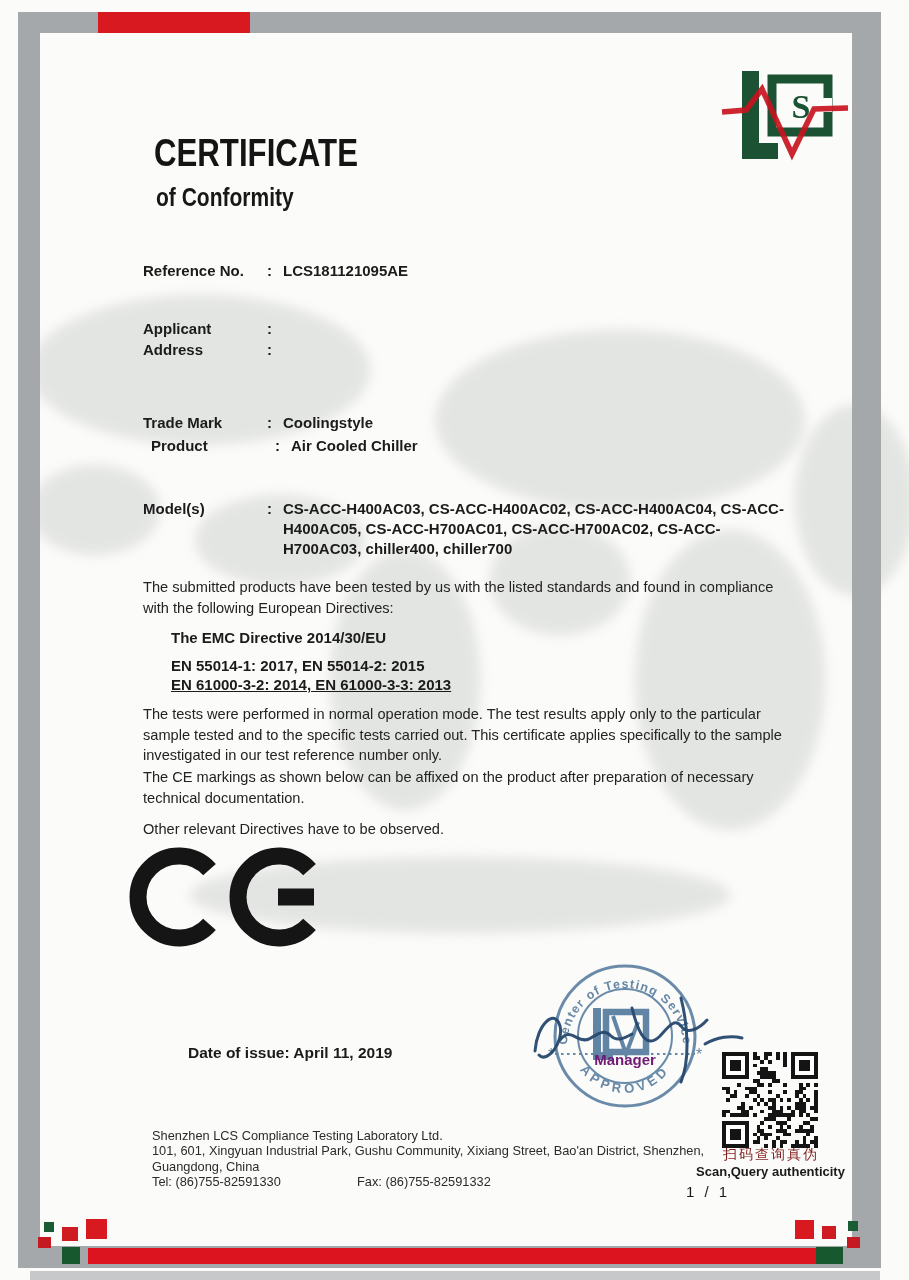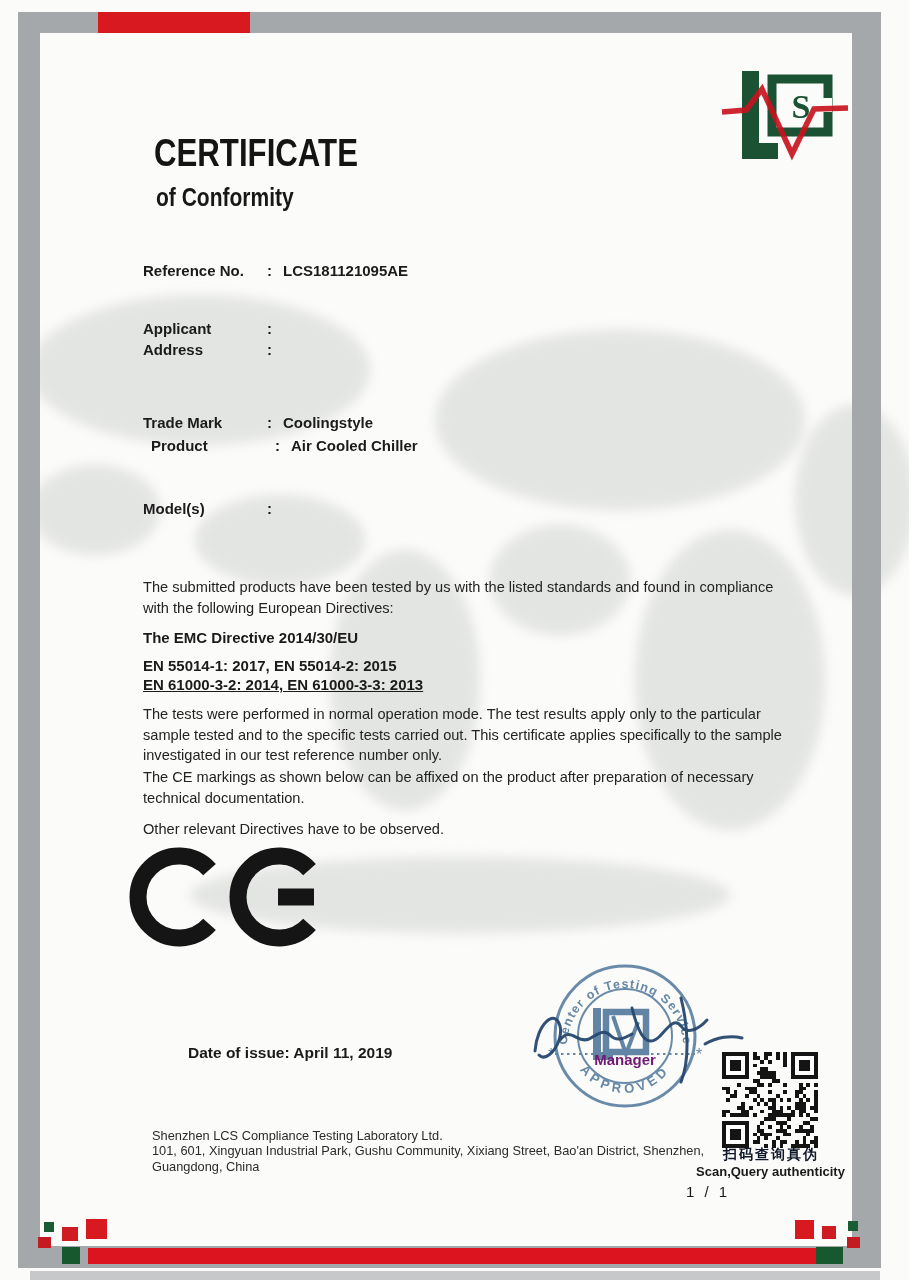--- a/index.html
+++ b/index.html
@@ -28,42 +28,42 @@
     position:absolute;left:143px;display:grid;
     grid-template-columns:124px 16px 512px;
     font-size:15px;font-weight:bold;line-height:20px;color:#1b1b1b;
   }
   .field-row .colon{text-align:left;}
   
   .para{
     position:absolute;left:143px;width:655px;
     font-size:14.6px;line-height:20.5px;color:#232323;
   }
-  .para.bold{font-weight:bold;font-size:15px;color:#1b1b1b;}
+  .para.bold{font-weight:bold;font-size:15px;color:#1b1b1b;margin-left:28px;}
   
   .footer{
     position:absolute;left:152px;top:1128px;width:575px;
     font-size:12.8px;line-height:15.4px;color:#2b2b2b;
   }
   .contact-row{display:grid;grid-template-columns:205px auto;}
   .pagenum{
     position:absolute;left:686px;top:1183px;
     font-size:15px;font-weight:normal;letter-spacing:3px;color:#1a1a1a;
   }
   .date-line{
     position:absolute;left:140px;top:1044px;
     font-size:15.5px;font-weight:bold;color:#1b1b1b;margin-left:48px;
   }
   .manager{
     position:absolute;left:580px;top:1051px;width:90px;text-align:center;
     font-size:15px;font-weight:bold;color:#701a75;z-index:5;
   }
   .qr-caption-zh{
     position:absolute;left:716px;top:1146px;width:110px;text-align:center;
-    font-size:14px;font-weight:bold;letter-spacing:2px;color:#0f172a;
+    font-size:14px;font-weight:normal;letter-spacing:2px;color:#7f1d1d;
   }
   .qr-caption-en{
     position:absolute;left:678px;top:1164px;width:185px;text-align:center;
     font-size:13px;font-weight:bold;color:#1a1a1a;
   }
   .watermark{position:absolute;left:0;top:250px;z-index:0;}
   .content{z-index:2;}
 </style>
 </head>
 <body>
@@ -142,20 +142,21 @@
   <span>Coolingstyle</span>
 </div>
 <div class="field-row content" style="top:436px;margin-left:8px;">
   <span>Product</span>
   <span class="colon">:</span>
   <span>Air Cooled Chiller</span>
 </div>
 <div class="field-row content" style="top:499px;">
   <span>Model(s)</span>
   <span class="colon">:</span>
+  <span>CS-ACC-H400AC03, CS-ACC-H400AC02, CS-ACC-H400AC04, CS-ACC-H400AC05, CS-ACC-H700AC01, CS-ACC-H700AC02, CS-ACC-H700AC03, chiller400, chiller700</span>
 </div>
 
 <div class="para content" style="top:577px;">The submitted products have been tested by us with the listed standards and found in compliance with the following European Directives:</div>
 <div class="para bold content" style="top:628px;">The EMC Directive 2014/30/EU</div>
 <div class="para bold content" style="top:656px;">EN 55014-1: 2017, EN 55014-2: 2015</div>
 <div class="para bold content" style="top:675px;text-decoration:underline;">EN 61000-3-2: 2014, EN 61000-3-3: 2013</div>
 <div class="para content" style="top:704px;">The tests were performed in normal operation mode. The test results apply only to the particular sample tested and to the specific tests carried out. This certificate applies specifically to the sample investigated in our test reference number only.</div>
 <div class="para content" style="top:767px;">The CE markings as shown below can be affixed on the product after preparation of necessary technical documentation.</div>
 <div class="para content" style="top:819px;">Other relevant Directives have to be observed.</div>
 
@@ -399,14 +400,18 @@
         <rect x="2" y="20" width="3" height="3" fill="#141414"></rect>
       </g>
     </svg>
 </div>
 <div class="qr-caption-zh">扫码查询真伪</div>
 <div class="qr-caption-en">Scan,Query authenticity</div>
 
 <div class="footer content">
   <div>Shenzhen LCS Compliance Testing Laboratory Ltd.</div>
   <div>101, 601, Xingyuan Industrial Park, Gushu Community, Xixiang Street, Bao'an District, Shenzhen, Guangdong, China</div>
+  <div class="contact-row">
+    <span>Tel: (86)755-82591330</span>
+    <span>Fax: (86)755-82591332</span>
+  </div>
 </div>
 <div class="pagenum">1 / 1</div>
 
 </body></html>

